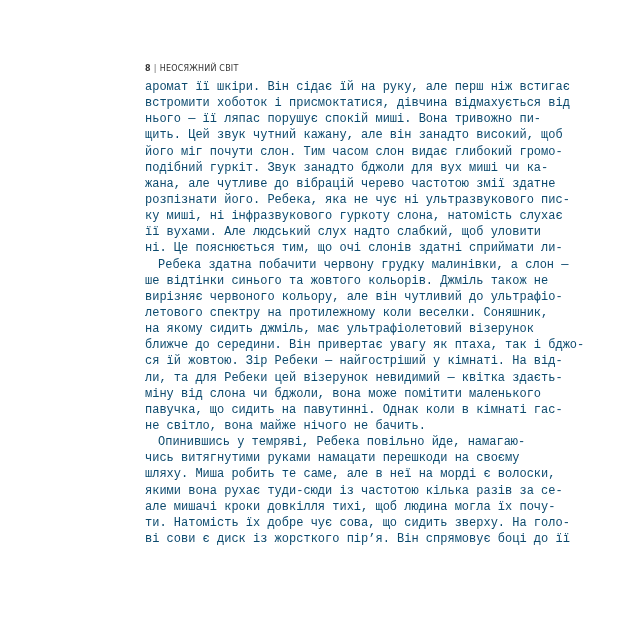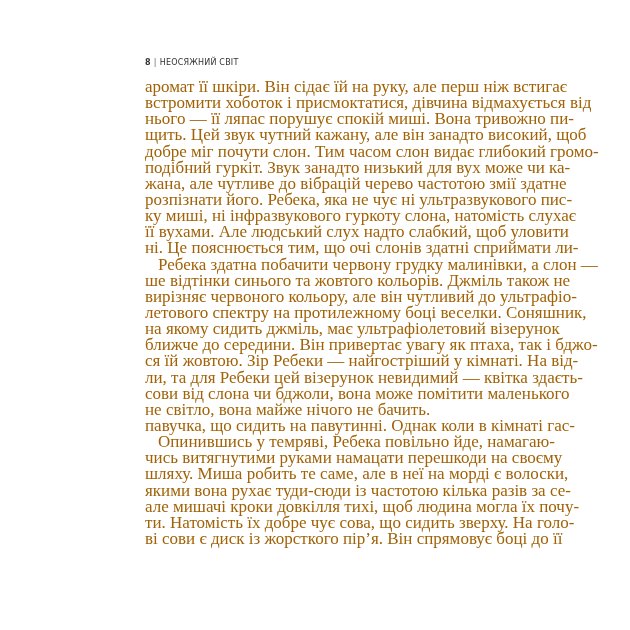--- a/index.html
+++ b/index.html
@@ -1,29 +1,29 @@
 <!DOCTYPE html>
 <html><head>
 <meta charset="utf-8">
 <style>
   html, body { margin:0; padding:0; }
   body {
     width:630px; height:630px; background:#ffffff; position:relative; overflow:hidden;
   }
   .running-head {
-    position:absolute; left:145px; top:58px;
+    position:absolute; left:145px; top:64px;
     font-family:"DejaVu Sans", sans-serif; font-size:8px; color:#333;
     letter-spacing:0.2px;
   }
   .running-head .pg { font-weight:bold; }
   .running-head .sep { margin:0 3px; color:#666; }
   .body-text {
     position:absolute; left:145px; top:79px; width:340px;
-    font-family:Liberation Serif, serif; font-size:17px; line-height:16.15px;
-    color:#a16207;
+    font-family:Liberation Mono, monospace; font-size:12px; line-height:16.15px;
+    color:#0c4a6e;
   }
   .line {
     display:block; white-space:nowrap; text-align:justify; text-align-last:justify;
     height:16.15px; overflow:visible;
   }
   .line.last { text-align-last:left; }
   .line.indent { text-indent:13px; }
 </style>
 </head>
 <body>
@@ -31,40 +31,40 @@
 <div class="running-head">
   <span class="pg">8</span><span class="sep">|</span><span>НЕОСЯЖНИЙ СВІТ</span>
 </div>
 
 <div class="body-text">
   <div>
     <span class="line">аромат її шкіри. Він сідає їй на руку, але перш ніж встигає</span>
     <span class="line">встромити хоботок і присмоктатися, дівчина відмахується від</span>
     <span class="line">нього — її ляпас порушує спокій миші. Вона тривожно пи-</span>
     <span class="line">щить. Цей звук чутний кажану, але він занадто високий, щоб</span>
-    <span class="line">добре міг почути слон. Тим часом слон видає глибокий громо-</span>
-    <span class="line">подібний гуркіт. Звук занадто низький для вух може чи ка-</span>
+    <span class="line">його міг почути слон. Тим часом слон видає глибокий громо-</span>
+    <span class="line">подібний гуркіт. Звук занадто бджоли для вух миші чи ка-</span>
     <span class="line">жана, але чутливе до вібрацій черево частотою змії здатне</span>
     <span class="line">розпізнати його. Ребека, яка не чує ні ультразвукового пис-</span>
     <span class="line">ку миші, ні інфразвукового гуркоту слона, натомість слухає</span>
     <span class="line">її вухами. Але людський слух надто слабкий, щоб уловити</span>
   </div>
   <div>
     <span class="line">ні. Це пояснюється тим, що очі слонів здатні сприймати ли-</span>
     <span class="line indent">Ребека здатна побачити червону грудку малинівки, а слон —</span>
     <span class="line">ше відтінки синього та жовтого кольорів. Джміль також не</span>
     <span class="line">вирізняє червоного кольору, але він чутливий до ультрафіо-</span>
-    <span class="line">летового спектру на протилежному боці веселки. Соняшник,</span>
+    <span class="line">летового спектру на протилежному коли веселки. Соняшник,</span>
     <span class="line">на якому сидить джміль, має ультрафіолетовий візерунок</span>
     <span class="line">ближче до середини. Він привертає увагу як птаха, так і бджо-</span>
     <span class="line">ся їй жовтою. Зір Ребеки — найгостріший у кімнаті. На від-</span>
     <span class="line">ли, та для Ребеки цей візерунок невидимий — квітка здаєть-</span>
-    <span class="line">сови від слона чи бджоли, вона може помітити маленького</span>
+    <span class="line">міну від слона чи бджоли, вона може помітити маленького</span>
+    <span class="line">павучка, що сидить на павутинні. Однак коли в кімнаті гас-</span>
     <span class="line last">не світло, вона майже нічого не бачить.</span>
-    <span class="line">павучка, що сидить на павутинні. Однак коли в кімнаті гас-</span>
   </div>
   <div>
     <span class="line indent">Опинившись у темряві, Ребека повільно йде, намагаю-</span>
     <span class="line">чись витягнутими руками намацати перешкоди на своєму</span>
     <span class="line">шляху. Миша робить те саме, але в неї на морді є волоски,</span>
     <span class="line">якими вона рухає туди-сюди із частотою кілька разів за се-</span>
     <span class="line">але мишачі кроки довкілля тихі, щоб людина могла їх почу-</span>
     <span class="line">ти. Натомість їх добре чує сова, що сидить зверху. На голо-</span>
     <span class="line">ві сови є диск із жорсткого пір’я. Він спрямовує боці до її</span>
   </div>

